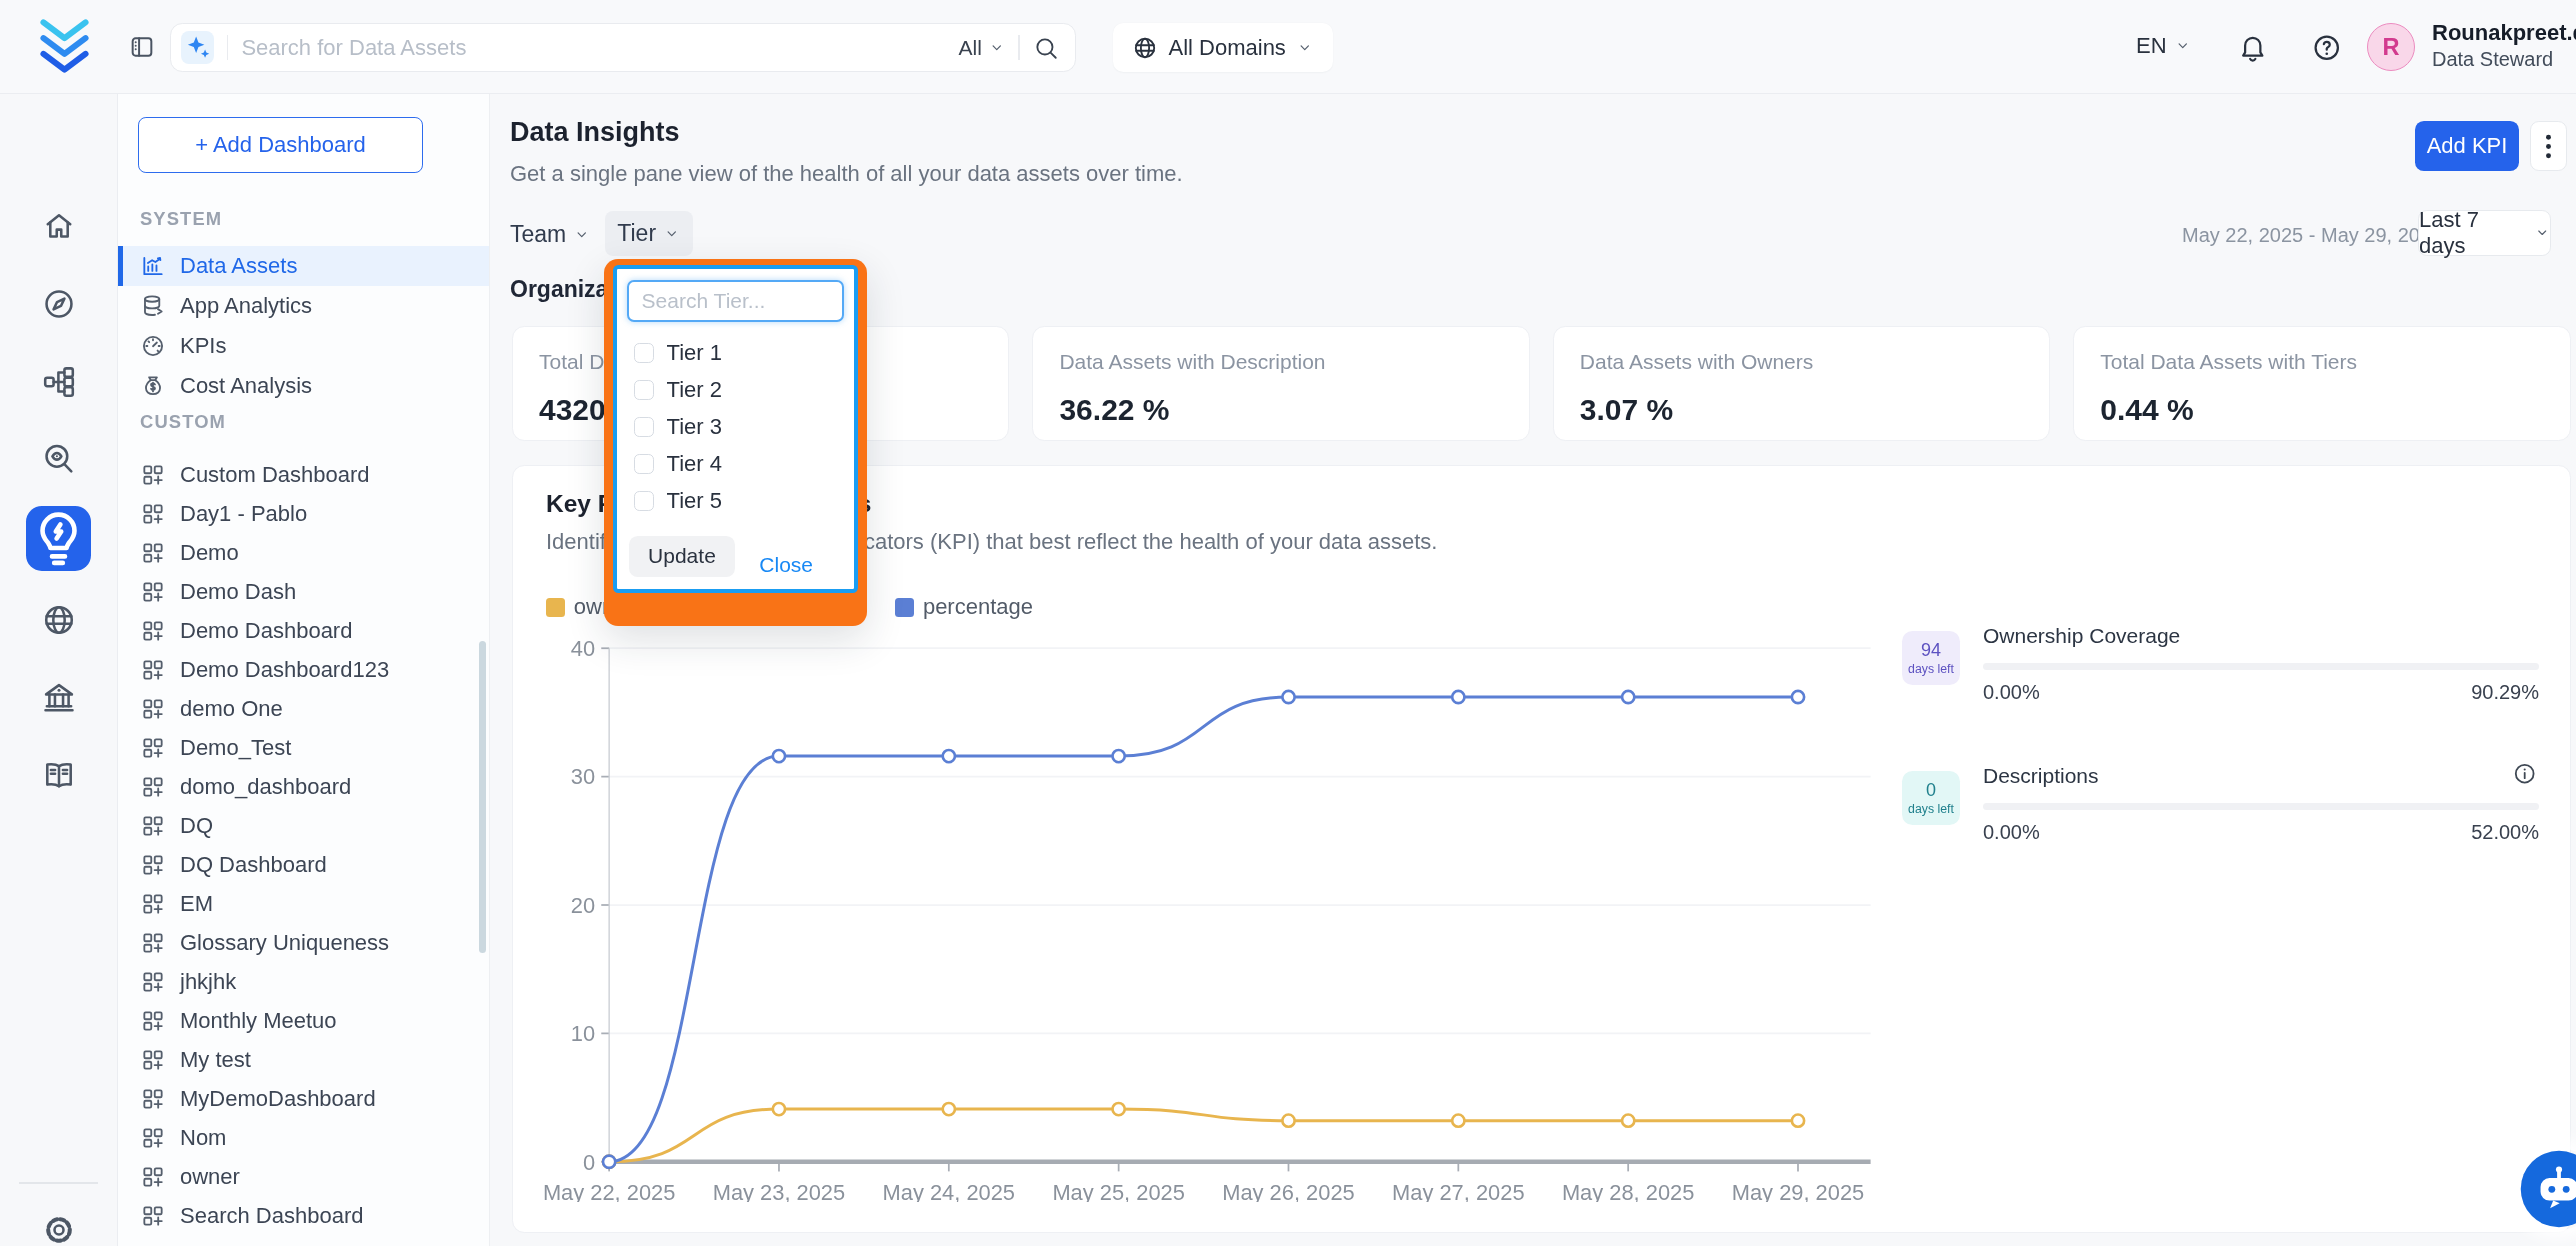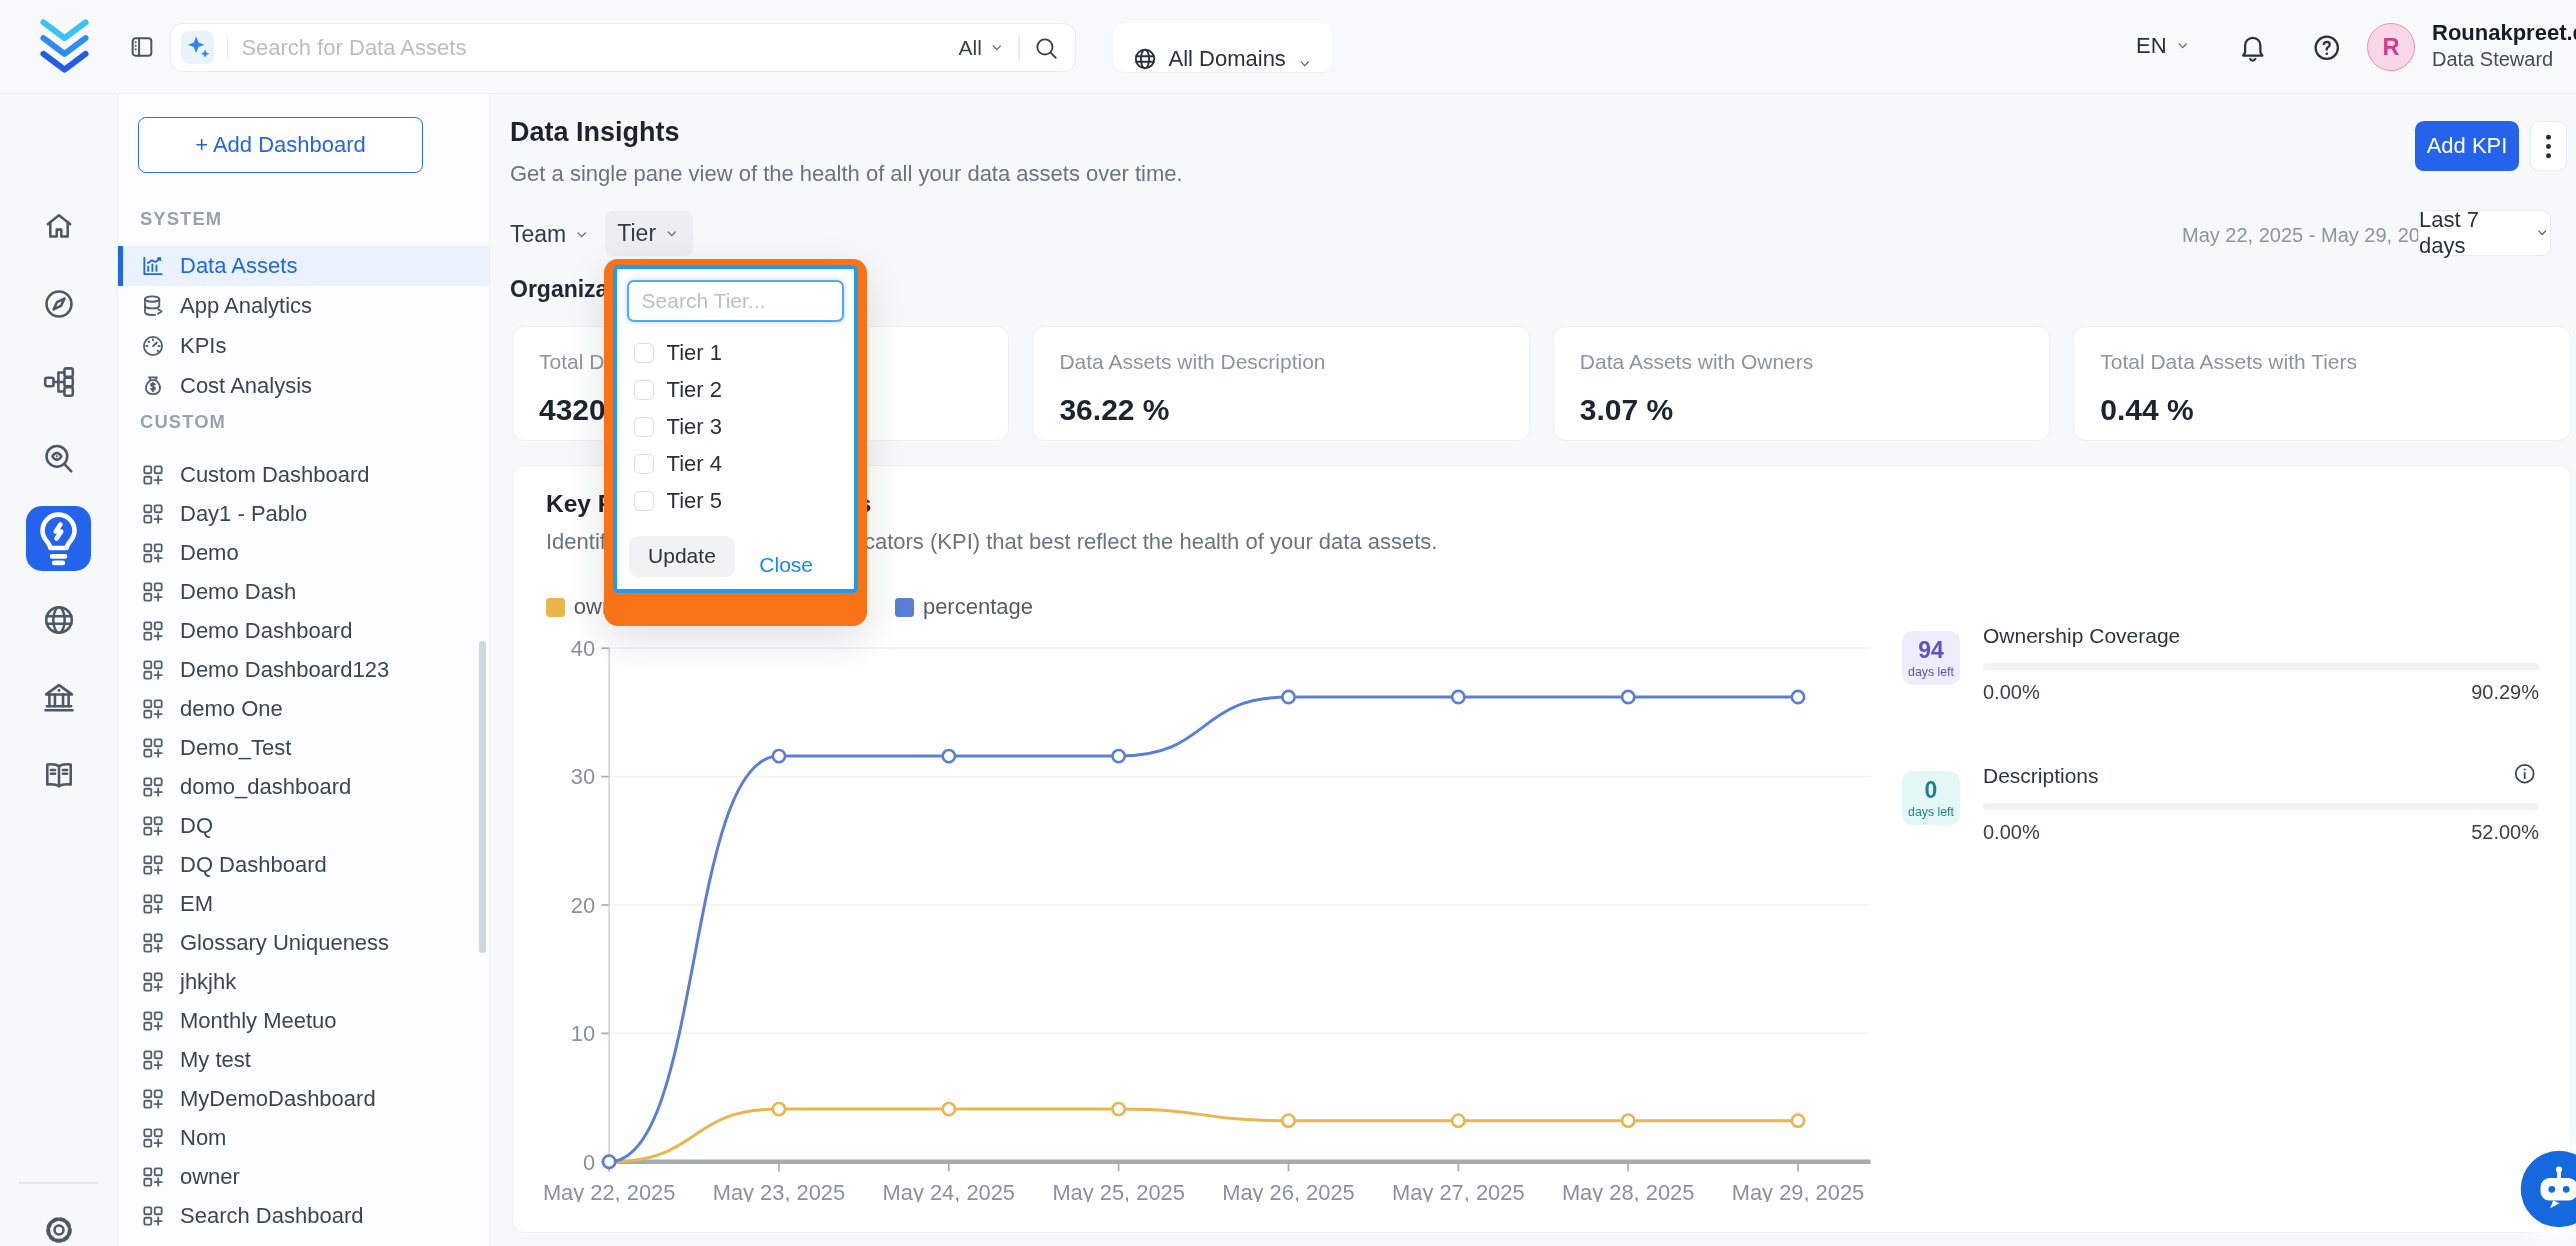--- a/index.html
+++ b/index.html
@@ -14,21 +14,21 @@
   .sparkle-box{width:33px;height:33px;margin-left:9.6px;background:#e8f3fd;border-radius:7.9px;display:flex;align-items:center;justify-content:center;color:#2f86f2}
   .sparkle-box svg{width:23px;height:23px}
   .vdiv{width:1.8px;height:24.5px;background:#e9ebef;margin:0 13px}
   #search-input{flex:1;border:none;outline:none;background:transparent;font-size:22px;color:#3a434f;font-family:"Liberation Sans",sans-serif}
   #search-input::placeholder{color:#b7bec8}
   .scope{display:flex;align-items:center;gap:6.1px;font-size:21px;color:#39424f;cursor:pointer}
   .chev{width:17.5px;height:17.5px;color:#555f6d}
   .chev svg,#panel-toggle svg{width:100%;height:100%}
   .search-ico{width:26px;height:26px;color:#39424f;margin-right:15.8px;cursor:pointer}
   .search-ico svg{width:100%;height:100%}
-  #domains-btn{position:absolute;left:1113px;top:23px;height:49px;padding:0 19px;background:#fff;border-radius:10.5px;display:flex;align-items:flex-end;gap:10.5px;font-size:22px;color:#29313e;cursor:pointer;box-shadow:0 0.9px 1.8px rgba(30,40,60,.04)}
+  #domains-btn{position:absolute;left:1113px;top:23px;height:49px;padding:0 19px;background:#fff;border-radius:10.5px;display:flex;align-items:center;gap:10.5px;font-size:22px;color:#29313e;cursor:pointer;box-shadow:0 0.9px 1.8px rgba(30,40,60,.04)}
   #domains-btn .g-ico{width:26px;height:26px;color:#29313e}
   #domains-btn .g-ico svg{width:100%;height:100%}
   #lang{position:absolute;left:2136px;top:33px;display:flex;align-items:center;gap:7px;font-size:22px;color:#29313e;cursor:pointer}
   .tb-ico{position:absolute;top:31.5px;width:31.5px;height:31.5px;color:#29313e;cursor:pointer}
   .tb-ico svg{width:100%;height:100%}
   #avatar{position:absolute;left:2367px;top:23px;width:48px;height:48px;border-radius:50%;background:#f9d7e9;border:1.8px solid #ec8cc0;color:#d23b8e;font-size:23.6px;font-weight:bold;display:flex;align-items:center;justify-content:center;cursor:pointer}
   #acct{position:absolute;left:2432px;top:19px;line-height:1.25;cursor:pointer}
   #acct .nm{font-size:22px;font-weight:bold;color:#161d29}
   #acct .rl{font-size:20px;color:#424c5a}
 
@@ -90,21 +90,21 @@
   .kpi-sub{position:absolute;left:33px;top:63px;font-size:22px;color:#6a7380}
   #legend{position:absolute;left:33px;top:128px;display:flex;gap:31.5px;align-items:center}
   .leg-item{display:flex;align-items:center;gap:8.8px;font-size:22px;color:#525b68;cursor:pointer}
   .leg-sw{width:19px;height:19px;border-radius:3.5px}
   #kpi-chart{position:absolute;left:31px;top:163px}
   .ct{font-size:25px;fill:#8a919b;font-family:"Liberation Sans",sans-serif}
 
   .kpi-item{position:absolute;left:1389px;width:637px;height:105px}
   .kpi-item.two{top:298px}.kpi-item.one{top:158px}
   .days-badge{position:absolute;left:0;top:7px;width:58px;height:54px;border-radius:10.5px;display:flex;flex-direction:column;align-items:center;justify-content:center}
-  .days-badge .num{font-size:23px;font-weight:bold}
+  .days-badge .num{font-size:18px;font-weight:normal}
   .days-badge .lbl{font-size:12.3px;margin-top:1.8px}
   .days-badge.purple{background:#efecfb;color:#5d52c1}
   .days-badge.teal{background:#e2f7f6;color:#20808d}
   .kpi-body{position:absolute;left:81px;right:0;top:0}
   .kpi-name{font-size:21px;color:#2c3543}
   .kpi-bar{margin-top:15px;height:7px;background:#f0f1f4;border-radius:3.5px}
   .kpi-pcts{margin-top:11.4px;display:flex;justify-content:space-between;font-size:20px;color:#39414f}
   .info-ico{position:absolute;right:1.8px;top:-3.5px;width:25.4px;height:25.4px;color:#3f4854;cursor:pointer}
   .info-ico svg{width:100%;height:100%}
 

